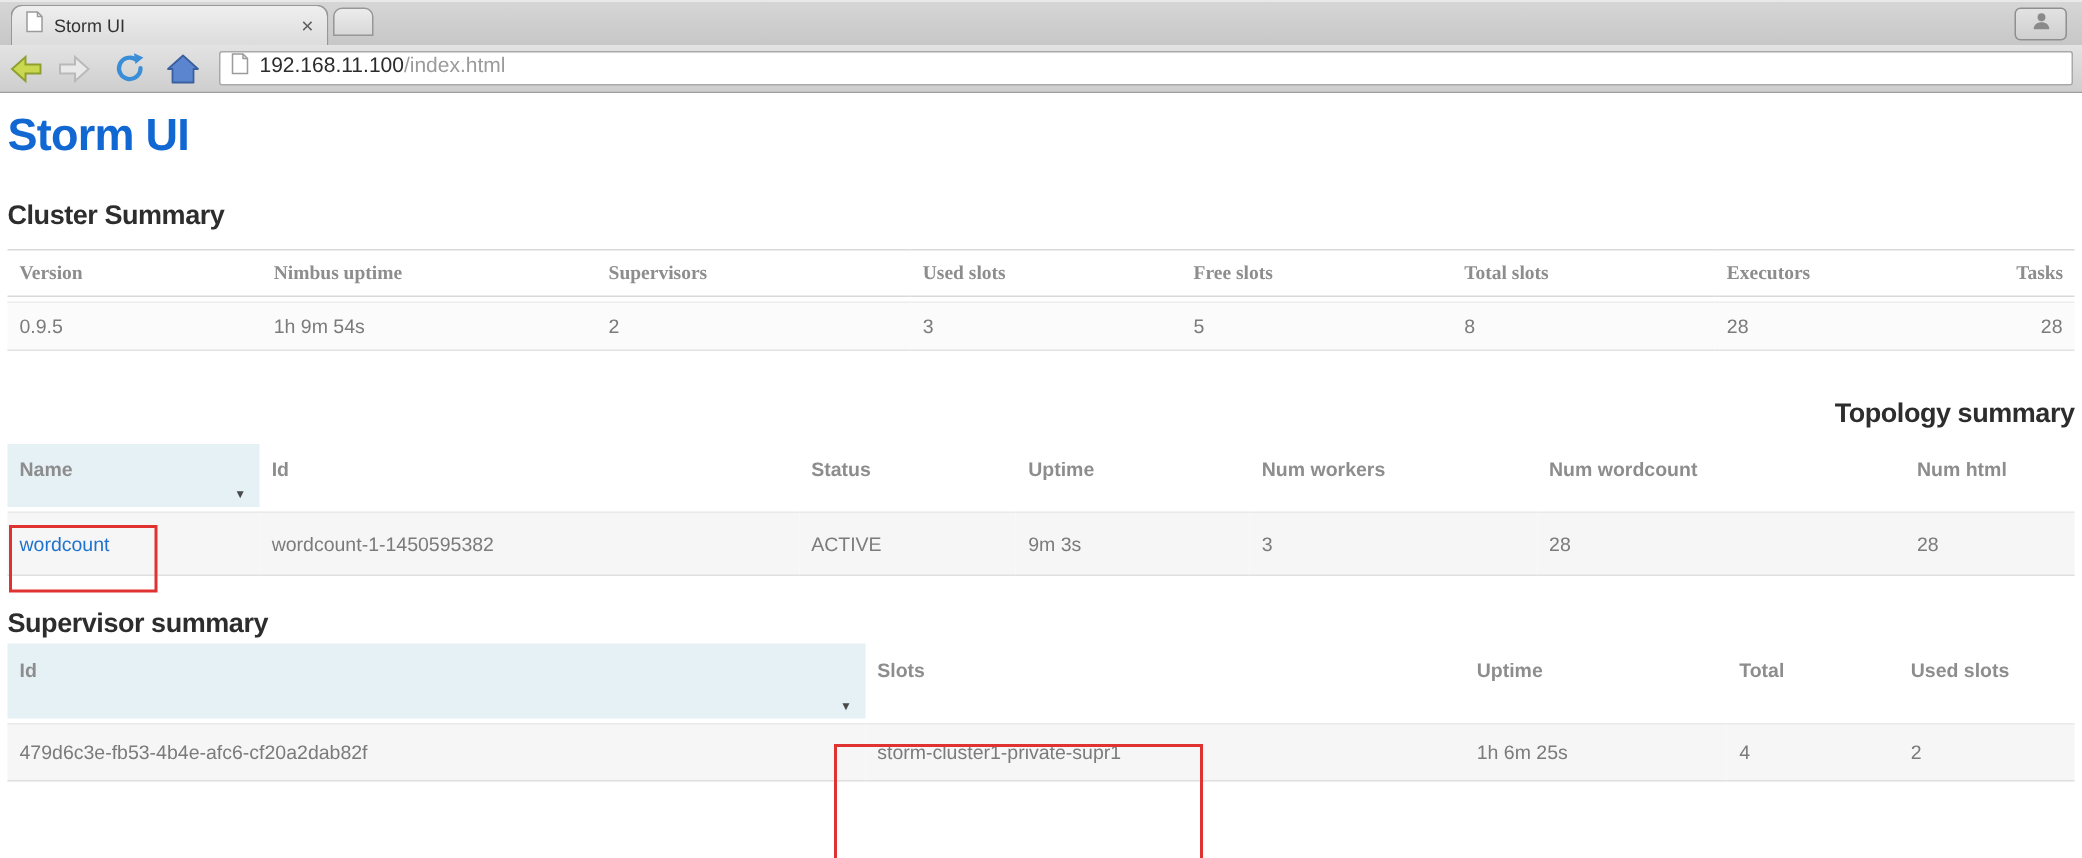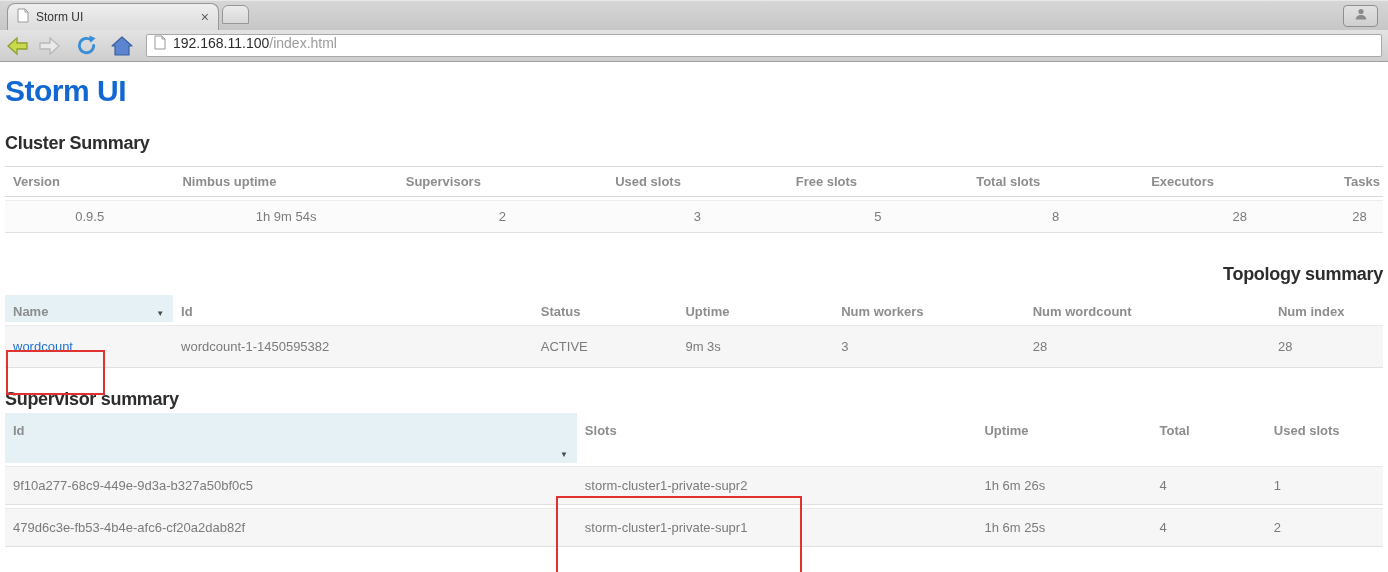--- a/index.html
+++ b/index.html
@@ -61,25 +61,25 @@
     letter-spacing:-0.3px;
   }
   .h2-cluster    { margin:26px 0 9px 0; }
   .h2-topology   { margin:28px 0 8px 15px;text-align:right; }
   .h2-supervisor { margin:18px 0 0 0; }
 
   table { width:100%; border-collapse:separate; border-spacing:0 3px; font-size:13px; table-layout:fixed; }
   th { text-align:left; font-weight:bold; color:#8d8d8d; padding:7px 8px; }
   td { color:#7b7b7b; padding:7px 8px; overflow:hidden; white-space:nowrap; }
 
-  .tbl-cluster thead th { border-top:1px solid #d9d9d9; border-bottom:1px solid #d9d9d9; }
-  .tbl-cluster tbody td { background:#fbfbfb; border-top:1px solid #ededed; border-bottom:1px solid #e2e2e2; padding:8px;text-align:center; }
+  .tbl-cluster thead th { border-top:1px solid #d9d9d9; border-bottom:1px solid #d9d9d9;font-family:Liberation Serif, serif; }
+  .tbl-cluster tbody td { background:#fbfbfb; border-top:1px solid #ededed; border-bottom:1px solid #e2e2e2; padding:8px; }
   .col-right { text-align:right; }
 
-  .tbl-topology th { padding:9px 8px 3px 8px; vertical-align:top;margin-top:16px; }
+  .tbl-topology th { padding:9px 8px 18px 8px; vertical-align:top;margin-top:16px; }
   .tbl-topology tbody td { background:#f6f6f6; border-top:1px solid #e9e9e9; border-bottom:1px solid #e0e0e0; padding:13px 8px; }
 
   .tbl-supervisor th { padding:10px 8px 25px 8px; vertical-align:top; }
   .tbl-supervisor tbody td { background:#f6f6f6; border-top:1px solid #e9e9e9; border-bottom:1px solid #e0e0e0; padding:11px 8px; }
 
   th.sorted { background:#e6f1f6; position:relative; }
   .sort-caret {
     position:absolute; right:9px; bottom:4px;
     font-size:8px; color:#4a4a4a; line-height:1;
   }
@@ -206,21 +206,21 @@
       <tr>
         <th class="sorted">
           <span>Name</span>
           <span class="sort-caret">▼</span>
         </th>
         <th>Id</th>
         <th>Status</th>
         <th>Uptime</th>
         <th>Num workers</th>
         <th>Num wordcount</th>
-        <th>Num index</th>
+        <th>Num html</th>
       </tr>
     </thead>
     <tbody>
       <tr>
         <td>
           <a href="#" class="topology-link">wordcount</a>
         </td>
         <td>wordcount-1-1450595382</td>
         <td>ACTIVE</td>
         <td>9m 3s</td>
@@ -247,27 +247,20 @@
           <span class="sort-caret">▼</span>
         </th>
         <th>Slots</th>
         <th>Uptime</th>
         <th>Total</th>
         <th>Used slots</th>
       </tr>
     </thead>
     <tbody>
       <tr>
-        <td>9f10a277-68c9-449e-9d3a-b327a50bf0c5</td>
-        <td>storm-cluster1-private-supr2</td>
-        <td>1h 6m 26s</td>
-        <td>4</td>
-        <td>1</td>
-      </tr>
-      <tr>
         <td>479d6c3e-fb53-4b4e-afc6-cf20a2dab82f</td>
         <td>storm-cluster1-private-supr1</td>
         <td>1h 6m 25s</td>
         <td>4</td>
         <td>2</td>
       </tr>
     </tbody>
   </table>
 
 </div>

